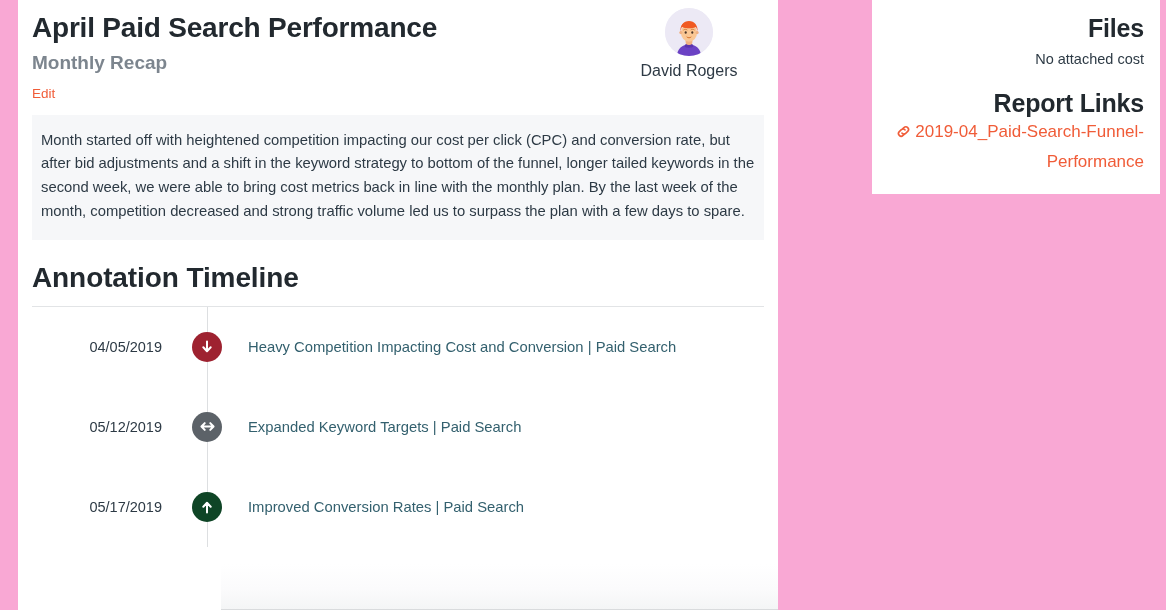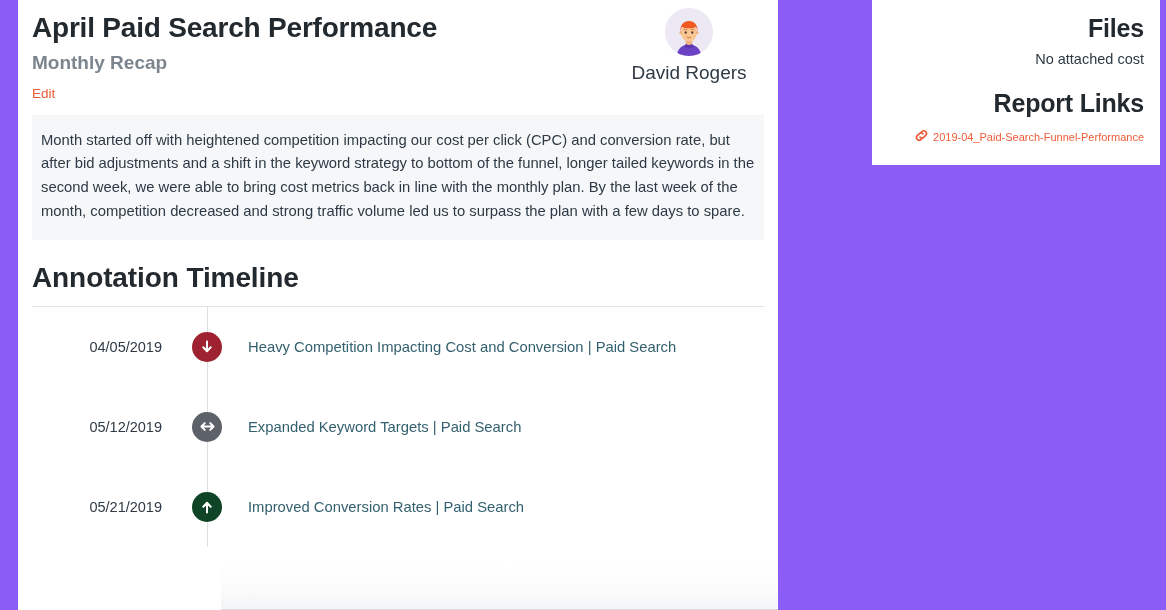--- a/index.html
+++ b/index.html
@@ -11,21 +11,21 @@
     overflow: hidden;
     background: #eeeeee;
     font-family: "Liberation Sans", sans-serif;
     -webkit-font-smoothing: antialiased;
   }
 
   .page {
     position: relative;
     width: 1166px;
     height: 610px;
-    background: #8b5cf6;
+    background: #f9a8d4;
   }
 
   
   .main-card {
     position: absolute;
     left: 18px;
     top: 0;
     width: 760px;
     height: 610px;
     background: #ffffff;
@@ -76,21 +76,21 @@
   .avatar {
     width: 48px;
     height: 48px;
     border-radius: 50%;
     background: #ece9f5;
     margin: 0 auto;
     display: block;
   }
   .author-name {
     margin-top: 5px;
-    font-size: 19px;
+    font-size: 16px;
     color: #2e3a45;
     line-height: 1.3;
   }
 
   
   .summary-box {
     margin-top: 13px;
     background: #f6f7f9;
     padding: 14px 9px 16px 9px;
     font-size: 14.8px;
@@ -193,23 +193,23 @@
     margin: 6px 0 0 0;
     letter-spacing: -0.2px;
   }
   .side-heading.second { margin-top: 22px; }
   .side-note {
     margin-top: 8px;
     font-size: 14.5px;
     color: #2d3a45;
   }
   .report-link-row {
-    margin-top: 10px;
-    font-size: 11px;
-    line-height: 16px;
+    margin-top: 0;
+    font-size: 17px;
+    line-height: 28px;
     color: #f05c38;
     cursor: pointer;
   }
   .link-icon {
     display: inline-block;
     vertical-align: -2px;
     margin-right: 4px;
   }
   .report-link-text { color: #f05c38; }
 </style>
@@ -282,21 +282,21 @@
           <div class="tl-badge" style="background:#5c6268">
             <svg width="17" height="17" viewBox="0 0 16 16">
               <path d="M2.4 8h11.2M5.4 4.8L2.3 8l3.1 3.2M10.6 4.8L13.7 8l-3.1 3.2" stroke="#ffffff" stroke-width="1.9" fill="none" stroke-linecap="round" stroke-linejoin="round"></path>
             </svg>
           </div>
         </div>
         <div class="tl-label">Expanded Keyword Targets | Paid Search</div>
       </div>
 
       <div class="tl-row">
-        <div class="tl-date">05/21/2019</div>
+        <div class="tl-date">05/17/2019</div>
         <div class="tl-badge-wrap">
           <div class="tl-badge" style="background:#0f4526">
             <svg width="16" height="16" viewBox="0 0 16 16">
               <path d="M8 13.4V4.2M4.3 7.7L8 3.8l3.7 3.9" stroke="#ffffff" stroke-width="2" fill="none" stroke-linecap="round" stroke-linejoin="round"></path>
             </svg>
           </div>
         </div>
         <div class="tl-label">Improved Conversion Rates | Paid Search</div>
       </div>
     </div>

